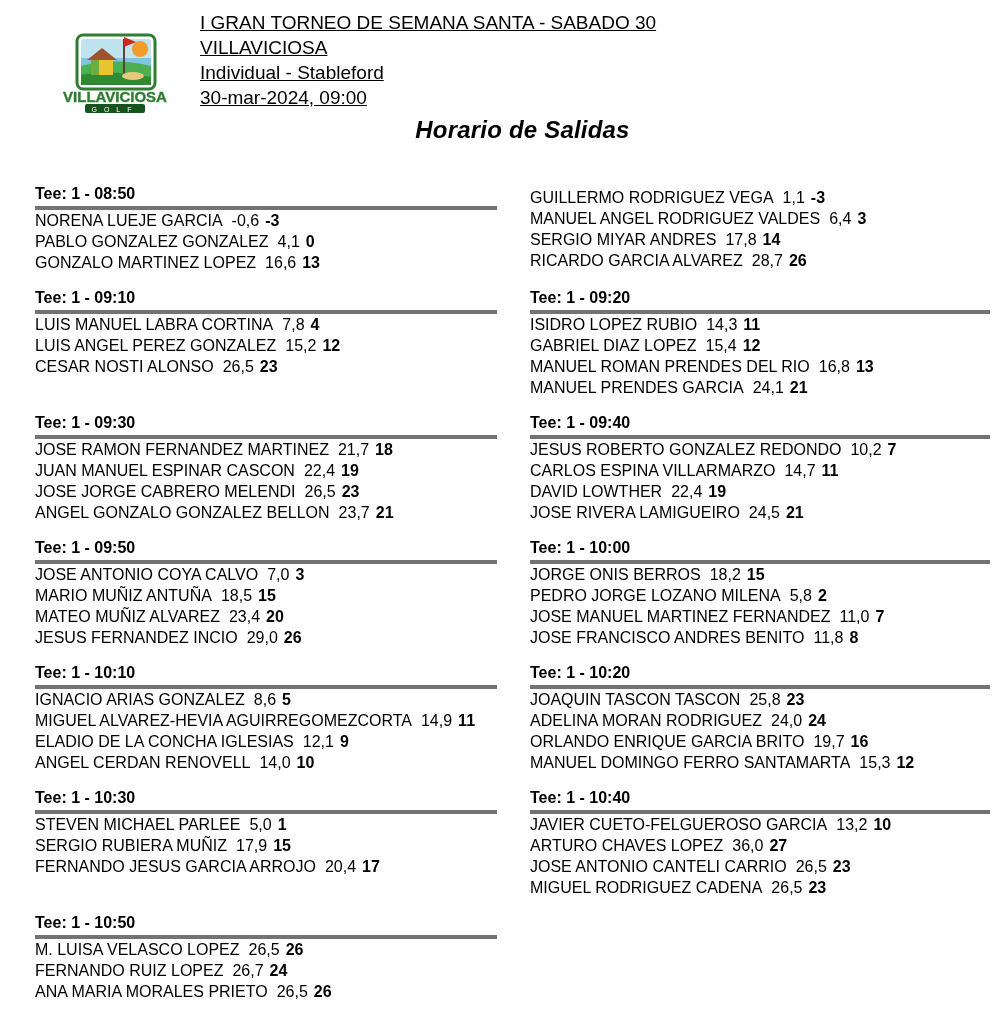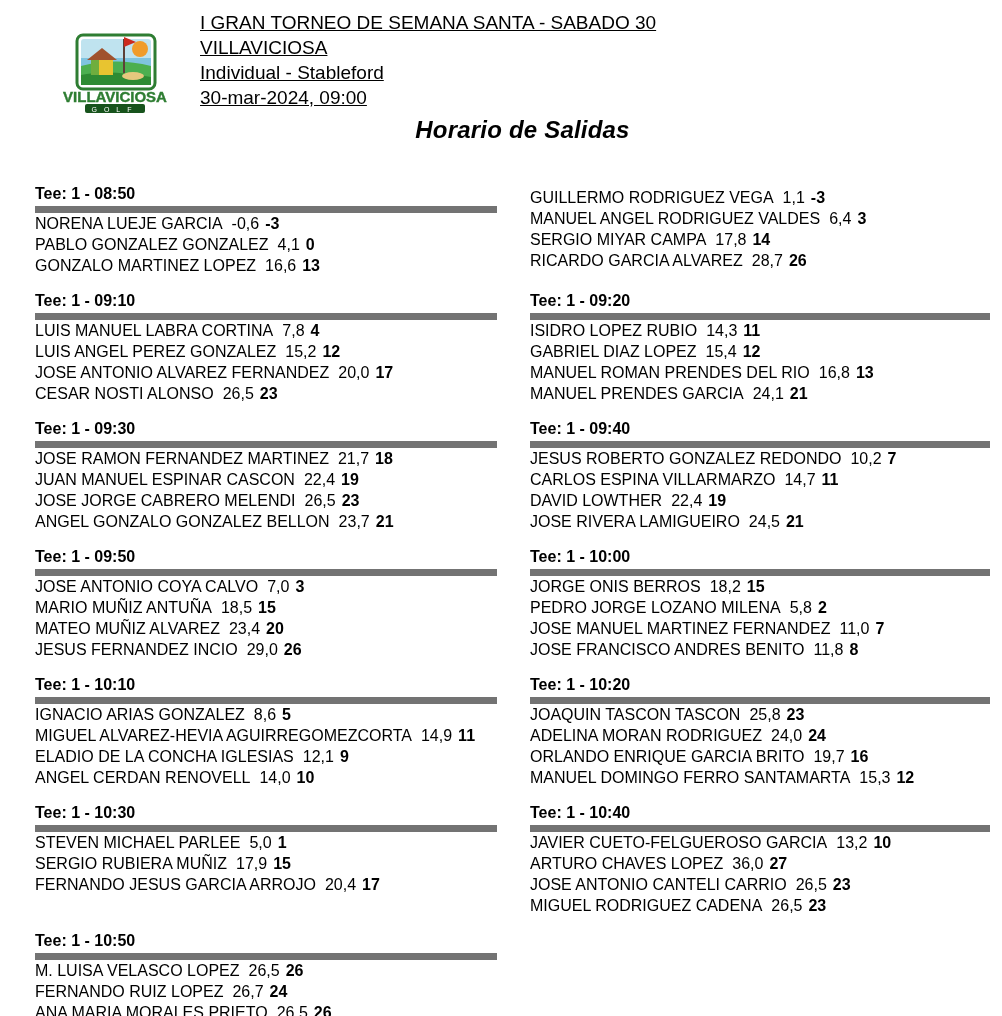--- a/index.html
+++ b/index.html
@@ -54,21 +54,21 @@
     column-gap: 33px;
     row-gap: 15px;
     align-items: start;
   }
   .group { overflow: visible; }
   .group-title {
     font-size: 16px;
     font-weight: bold;
     line-height: 19px;
     padding-bottom: 3px;
-    border-bottom: 7px solid #737373;
+    border-bottom: 4px solid #737373;
     white-space: nowrap;
   }
   .player-row {
     line-height: 21px;
     font-size: 16px;
     white-space: nowrap;
   }
   .group .player-row:first-of-type { margin-top: 3px; }
   .p-hcp { margin-left: 9px; }
   .p-pts { margin-left: 6px; font-weight: bold; }
@@ -122,28 +122,27 @@
   <main class="groups">
       <section class="group">
         <div class="group-title">Tee: 1 - 08:50</div>
         <div class="player-row"><span class="p-name">NORENA LUEJE GARCIA</span><span class="p-hcp">-0,6</span><span class="p-pts">-3</span></div>
         <div class="player-row"><span class="p-name">PABLO GONZALEZ GONZALEZ</span><span class="p-hcp">4,1</span><span class="p-pts">0</span></div>
         <div class="player-row"><span class="p-name">GONZALO MARTINEZ LOPEZ</span><span class="p-hcp">16,6</span><span class="p-pts">13</span></div>
       </section>
       <section class="group">
         <div class="player-row"><span class="p-name">GUILLERMO RODRIGUEZ VEGA</span><span class="p-hcp">1,1</span><span class="p-pts">-3</span></div>
         <div class="player-row"><span class="p-name">MANUEL ANGEL RODRIGUEZ VALDES</span><span class="p-hcp">6,4</span><span class="p-pts">3</span></div>
-        <div class="player-row"><span class="p-name">SERGIO MIYAR CAMPA</span><span class="p-hcp">17,8</span><span class="p-pts">14</span></div>
+        <div class="player-row"><span class="p-name">SERGIO MIYAR ANDRES</span><span class="p-hcp">17,8</span><span class="p-pts">14</span></div>
         <div class="player-row"><span class="p-name">RICARDO GARCIA ALVAREZ</span><span class="p-hcp">28,7</span><span class="p-pts">26</span></div>
       </section>
       <section class="group">
         <div class="group-title">Tee: 1 - 09:10</div>
         <div class="player-row"><span class="p-name">LUIS MANUEL LABRA CORTINA</span><span class="p-hcp">7,8</span><span class="p-pts">4</span></div>
         <div class="player-row"><span class="p-name">LUIS ANGEL PEREZ GONZALEZ</span><span class="p-hcp">15,2</span><span class="p-pts">12</span></div>
-        <div class="player-row"><span class="p-name">JOSE ANTONIO ALVAREZ FERNANDEZ</span><span class="p-hcp">20,0</span><span class="p-pts">17</span></div>
         <div class="player-row"><span class="p-name">CESAR NOSTI ALONSO</span><span class="p-hcp">26,5</span><span class="p-pts">23</span></div>
       </section>
       <section class="group">
         <div class="group-title">Tee: 1 - 09:20</div>
         <div class="player-row"><span class="p-name">ISIDRO LOPEZ RUBIO</span><span class="p-hcp">14,3</span><span class="p-pts">11</span></div>
         <div class="player-row"><span class="p-name">GABRIEL DIAZ LOPEZ</span><span class="p-hcp">15,4</span><span class="p-pts">12</span></div>
         <div class="player-row"><span class="p-name">MANUEL ROMAN PRENDES DEL RIO</span><span class="p-hcp">16,8</span><span class="p-pts">13</span></div>
         <div class="player-row"><span class="p-name">MANUEL PRENDES GARCIA</span><span class="p-hcp">24,1</span><span class="p-pts">21</span></div>
       </section>
       <section class="group">

